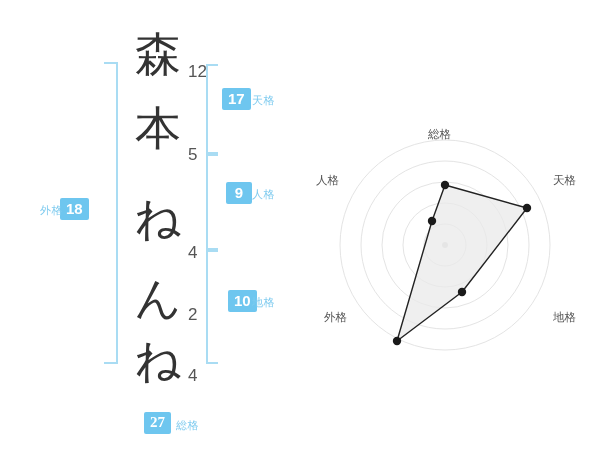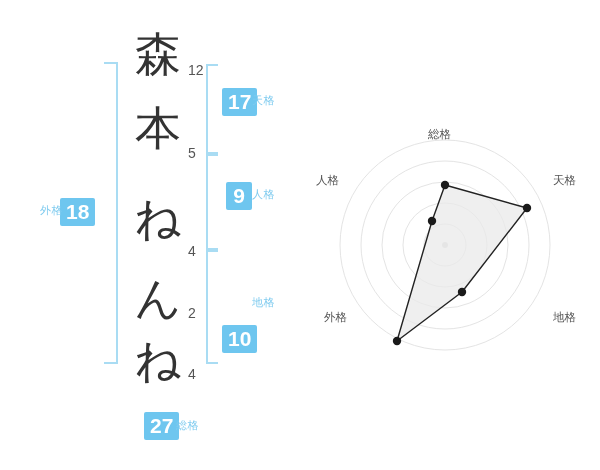--- a/index.html
+++ b/index.html
@@ -32,28 +32,28 @@
     font-family: "Liberation Serif", serif;
     font-size: 46px;
     color: #333333;
     line-height: 1;
     text-align: center;
     width: 60px;
   }
   .stroke-count {
     position: absolute;
     font-family: "Liberation Sans", sans-serif;
-    font-size: 14px;
+    font-size: 17px;
     color: #555555;
   }
   .badge {
     position: absolute;
     background: #6ec6ef;
     color: #ffffff;
-    font-size: 21px;
+    font-size: 15px;
     font-weight: bold;
     padding: 3px 6px 4px 6px;
     border-radius: 2px;
     line-height: 1;
     text-align: center;
     min-width: 14px;
   }
   .badge-label {
     position: absolute;
     font-size: 11px;
@@ -119,27 +119,27 @@
     <div class="bracket bracket-right" style="left:206px; top:152px; width:10px; height:96px;"></div>
 
     <div class="bracket bracket-right" style="left:206px; top:248px; width:10px; height:112px;"></div>
 
     <div class="badge" style="left:222px; top:88px;">17</div>
     <div class="badge-label" style="left:252px; top:93px;">天格</div>
 
     <div class="badge" style="left:226px; top:182px;">9</div>
     <div class="badge-label" style="left:252px; top:187px;">人格</div>
 
-    <div class="badge" style="left:222px; top:290px;margin-top:35px;">10</div>
+    <div class="badge" style="left:228px; top:290px;">10</div>
     <div class="badge-label" style="left:252px; top:295px;">地格</div>
 
     <div class="badge" style="left:60px; top:198px;">18</div>
     <div class="badge-label" style="left:40px; top:203px;">外格</div>
 
-    <div class="badge" style="left:144px; top:412px;">27</div>
+    <div class="badge" style="left:144px; top:412px;font-family:Liberation Serif, serif;">27</div>
     <div class="badge-label" style="left:176px; top:418px;">総格</div>
   </div>
 
   <div class="radar-wrap">
     <svg width="290" height="300" viewBox="0 0 290 300">
       <g>
         <circle cx="135" cy="150" r="105" fill="none" stroke="#e4e4e4" stroke-width="1"></circle>
         <circle cx="135" cy="150" r="84" fill="none" stroke="#e4e4e4" stroke-width="1"></circle>
         <circle cx="135" cy="150" r="63" fill="none" stroke="#e4e4e4" stroke-width="1"></circle>
         <circle cx="135" cy="150" r="42" fill="none" stroke="#e4e4e4" stroke-width="1"></circle>

